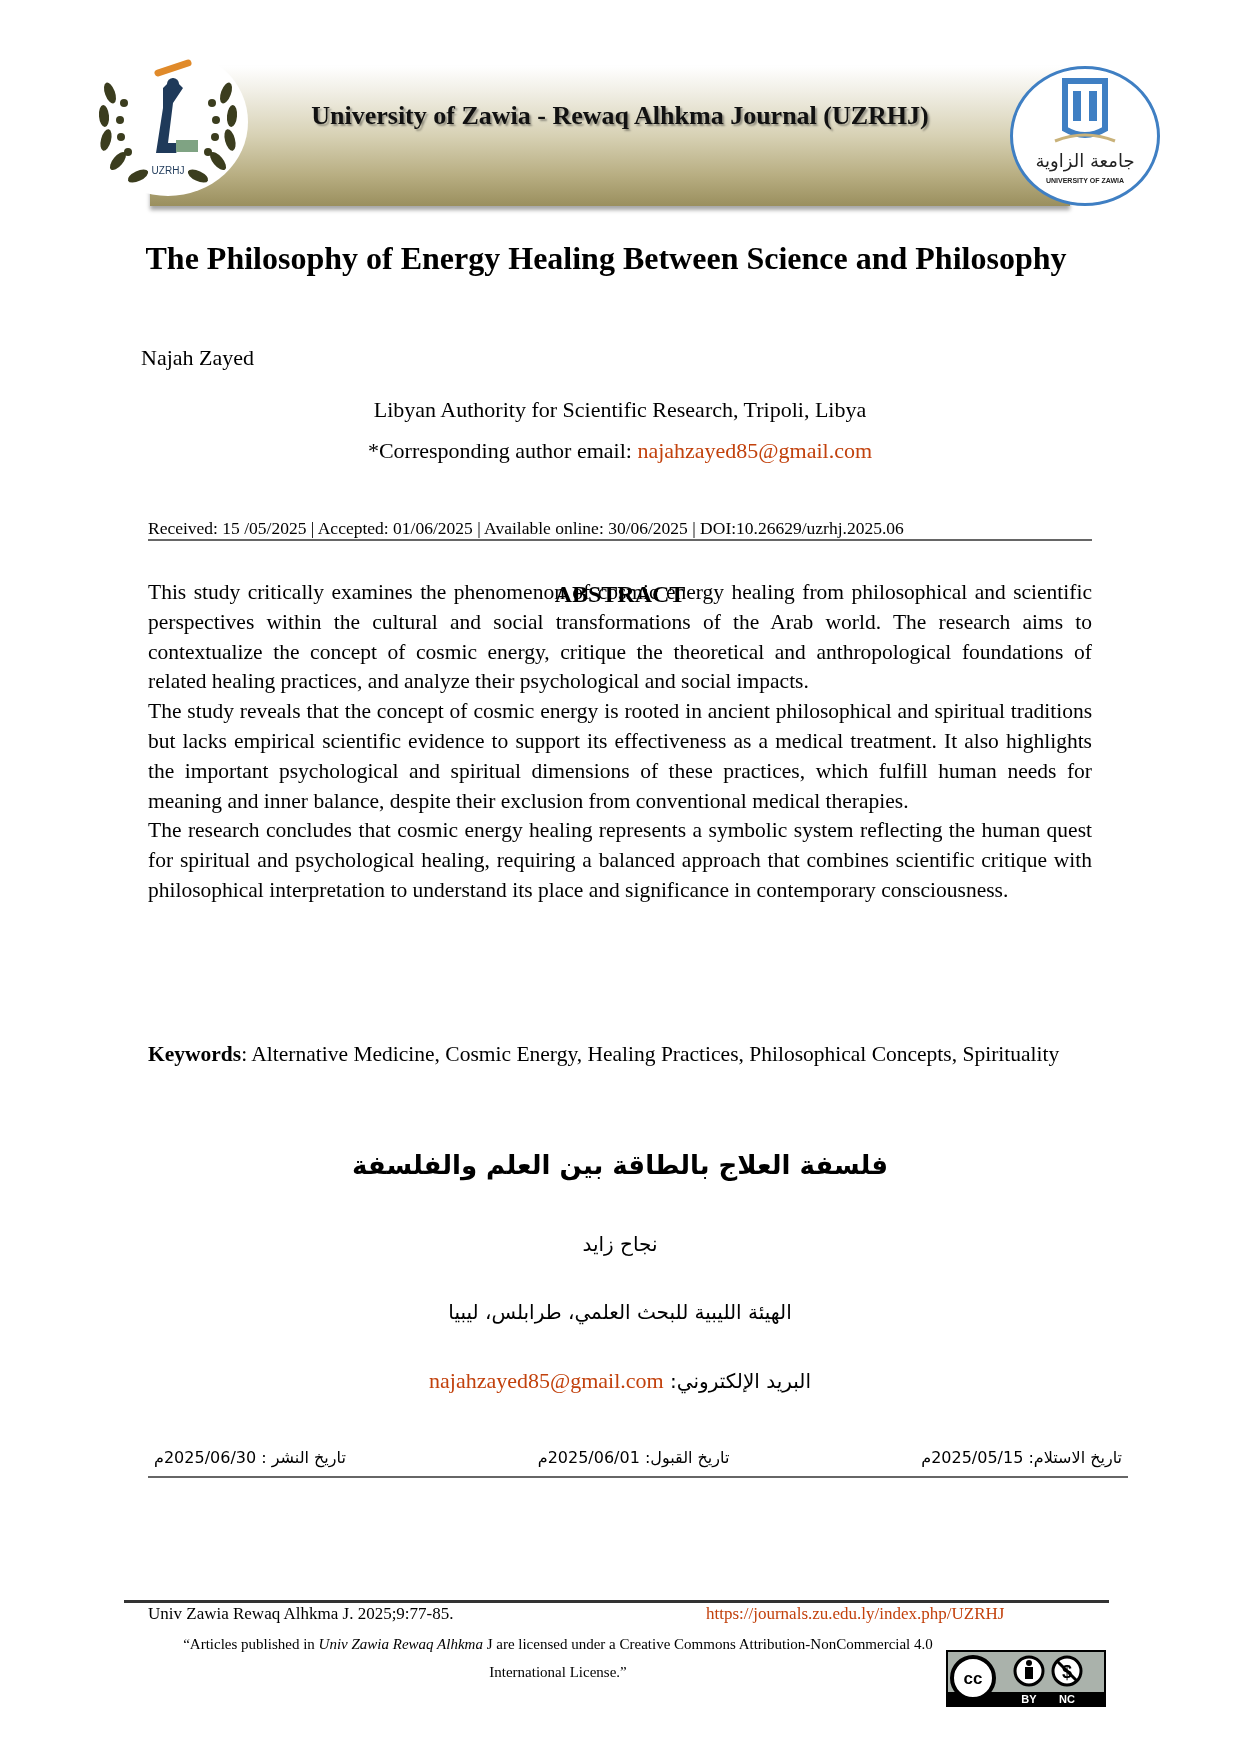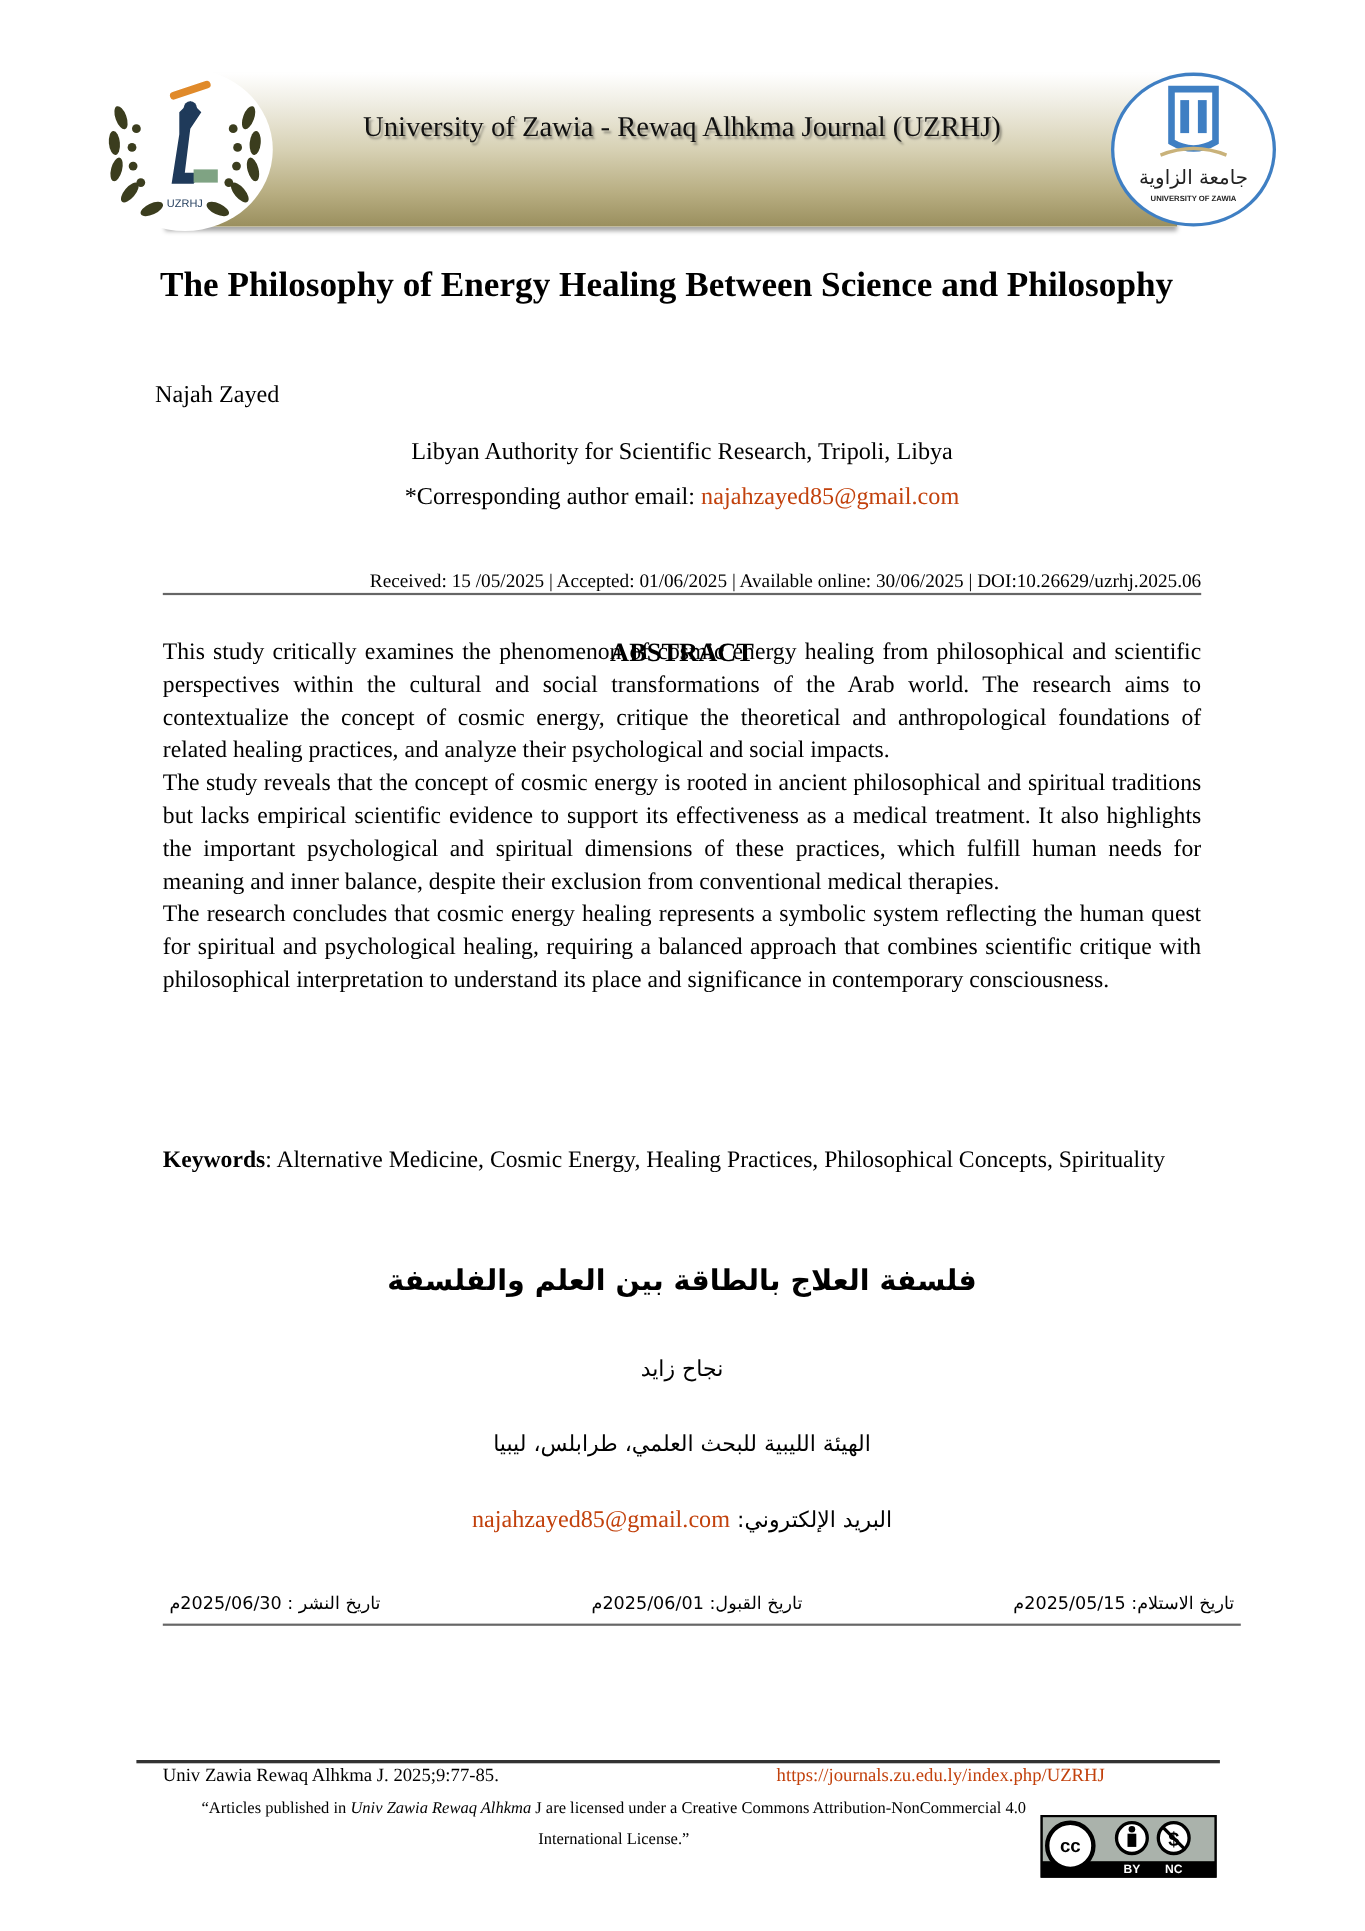--- a/index.html
+++ b/index.html
@@ -3,33 +3,33 @@
 <meta charset="utf-8">
 <style>
   html, body { margin:0; padding:0; background:#ffffff; }
   body { width:1241px; height:1755px; position:relative; overflow:hidden; font-family:"Liberation Serif", serif; color:#000; }
   .abs { position:absolute; }
 
   
   .banner { left:150px; top:66px; width:920px; height:140px;
     background: linear-gradient(to bottom, #ffffff 0%, #f1efe6 18%, #d7d1b4 50%, #b8ae82 78%, #9a8f5e 100%);
     box-shadow: 0 4px 4px rgba(0,0,0,0.35); }
-  .banner-text { left:240px; top:98px; width:760px; text-align:center; font-weight:normal; font-size:26px; line-height:35px; color:#111;
+  .banner-text { left:240px; top:98px; width:760px; text-align:center; font-weight:bold; font-size:26px; line-height:35px; color:#111;
     text-shadow: 2px 2px 2px rgba(0,0,0,0.35); }
-  .logo-left { left:88px; top:62px; width:160px; height:148px; border-radius:50%; background:#fff; }
+  .logo-left { left:88px; top:48px; width:160px; height:148px; border-radius:50%; background:#fff; }
   .logo-right { left:1010px; top:66px; width:150px; height:140px; border-radius:50%; background:#fff; border:3px solid #3f7fc3; box-sizing:border-box; }
 
   
   .title { left:134px; top:238px; width:944px; text-align:center; font-weight:bold; font-size:32px; line-height:40px; }
   .author { left:141px; top:345px; width:944px; font-size:22px; }
   .affil { left:148px; top:397px; width:944px; text-align:center; font-size:22px; }
   .corr { left:148px; top:438px; width:944px; text-align:center; font-size:22px; }
   a.link { color:#c2410c; }
 
-  .dates { left:148px; top:517px; width:944px; font-size:17.5px; text-align:right; border-bottom:2px solid #666; padding-bottom:0px; line-height:22px; white-space:nowrap; }
+  .dates { left:148px; top:517px; width:944px; font-size:17.5px; text-align:left; border-bottom:2px solid #666; padding-bottom:0px; line-height:22px; white-space:nowrap; }
   .abstract-h { left:148px; top:552px; width:944px; text-align:center; font-weight:bold; font-size:24px; line-height:30px;margin-top:27px; }
   .abstract-body { left:148px; top:578px; width:944px; font-size:21.5px; line-height:29.8px; text-align:justify; }
   .abstract-body p { margin:0; }
   .keywords { left:148px; top:1040px; width:944px; font-size:21.5px; line-height:29.8px; }
 
   
   .ar { font-family:"DejaVu Sans", sans-serif; direction:rtl; }
   .ar-title { left:148px; top:1150px; width:944px; text-align:center; font-weight:bold; font-size:26px; }
   .ar-author { left:148px; top:1232px; width:944px; text-align:center; font-size:20px; }
   .ar-affil { left:148px; top:1300px; width:944px; text-align:center; font-size:20px; }

